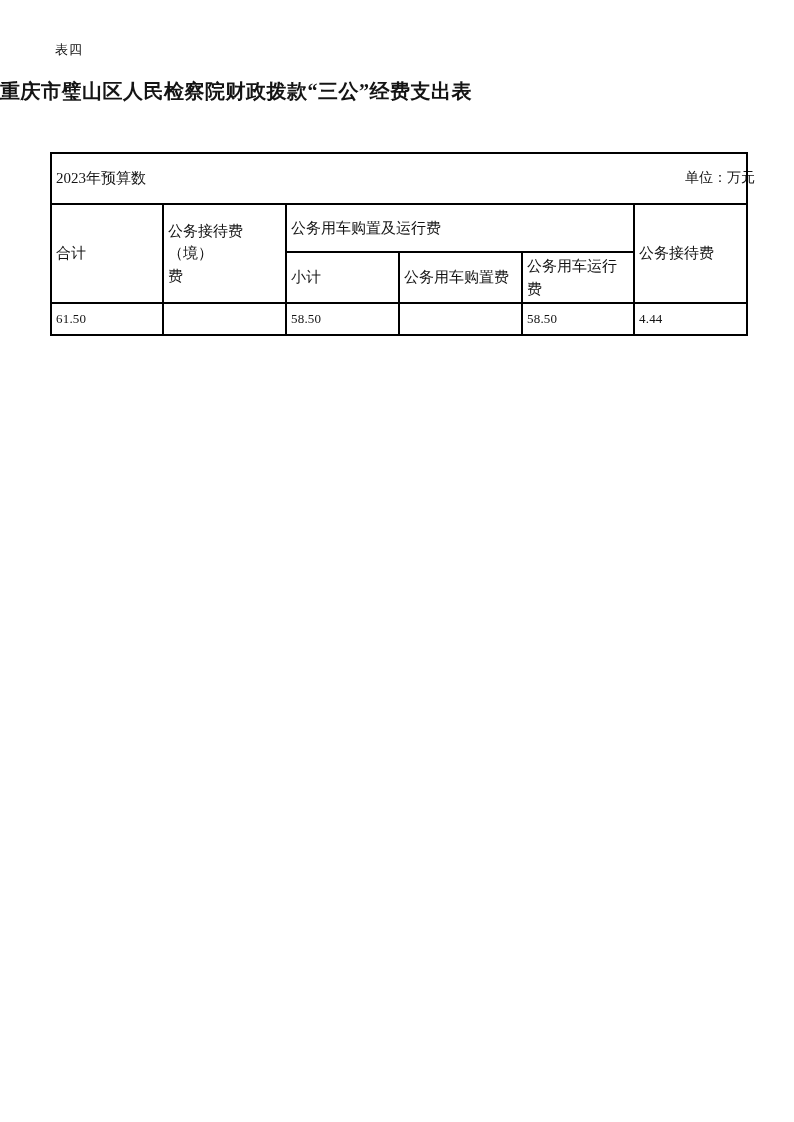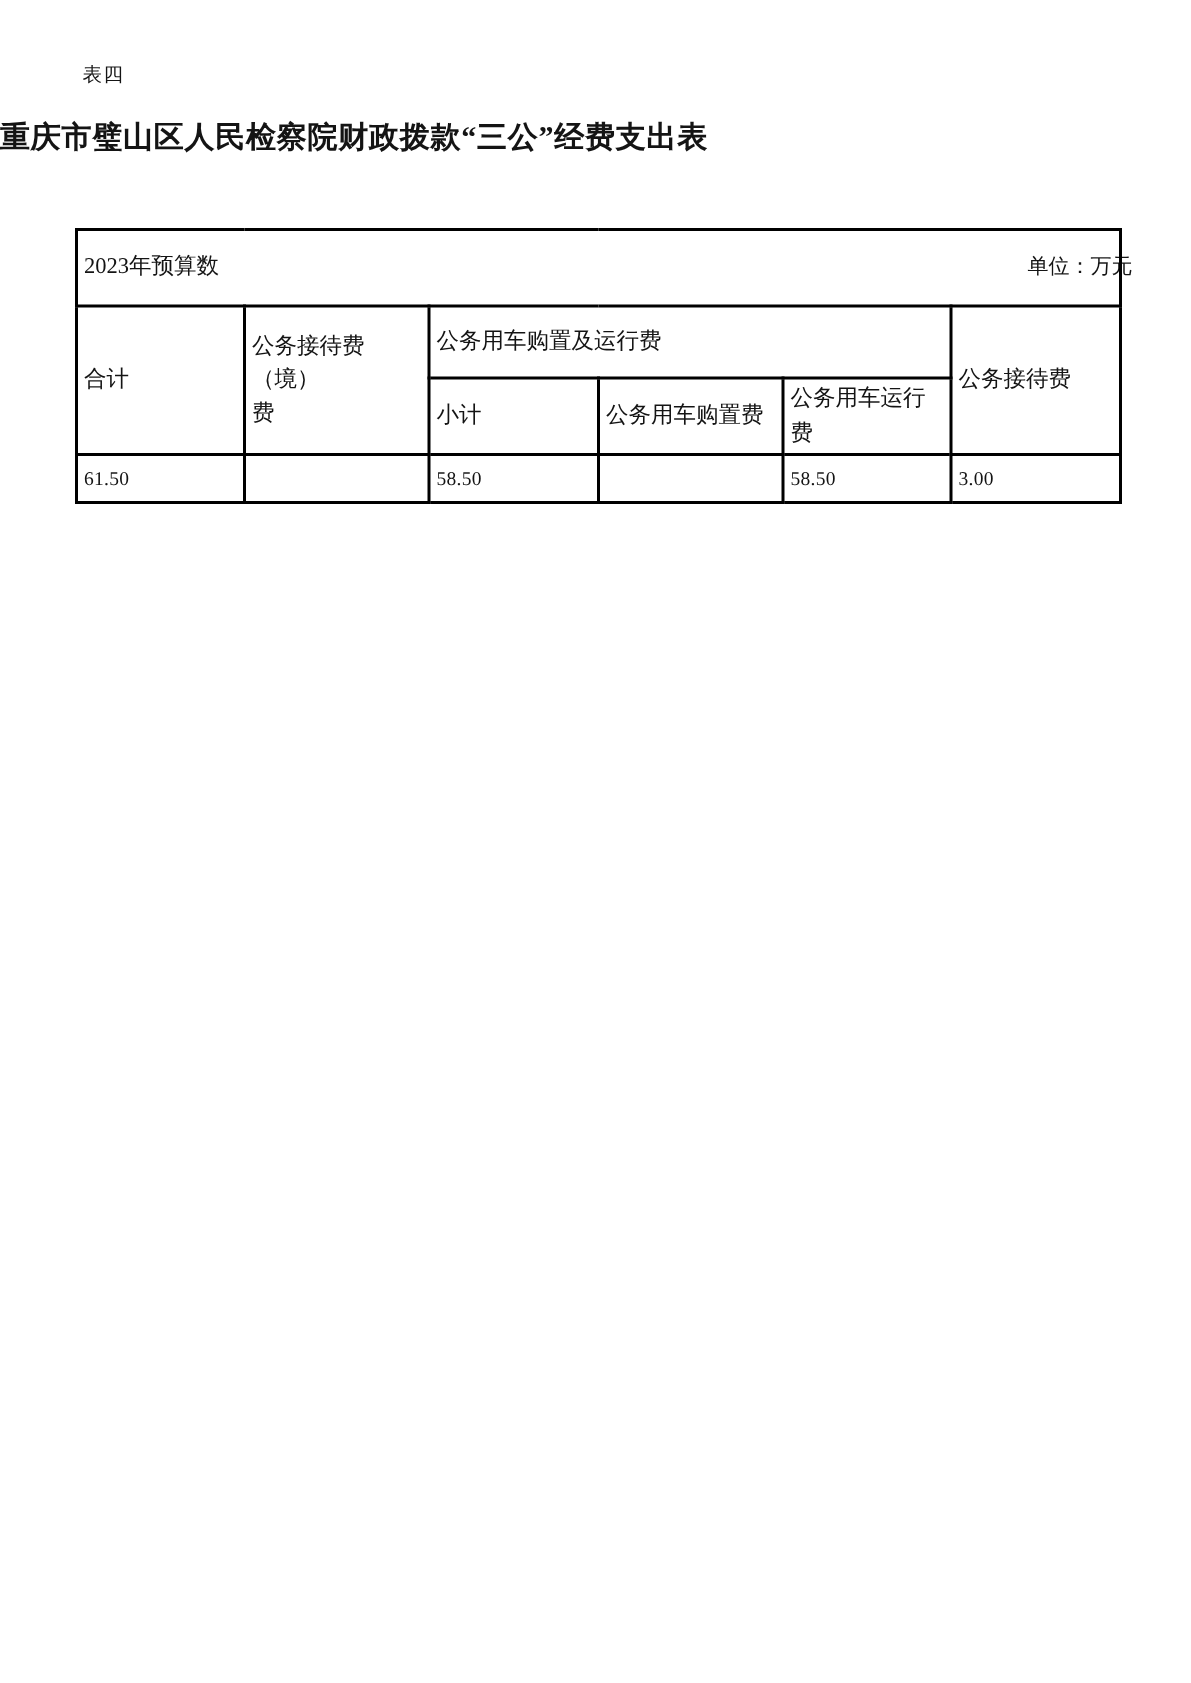--- a/index.html
+++ b/index.html
@@ -109,18 +109,18 @@
         <td>公务用车购置费</td>
         <td>公务用车运行
 费</td>
       </tr>
       <tr class="row-data">
         <td>61.50</td>
         <td></td>
         <td>58.50</td>
         <td></td>
         <td>58.50</td>
-        <td>3.00</td>
+        <td>4.44</td>
       </tr>
     </tbody>
   </table>
 
 </div>
 
 </body></html>

